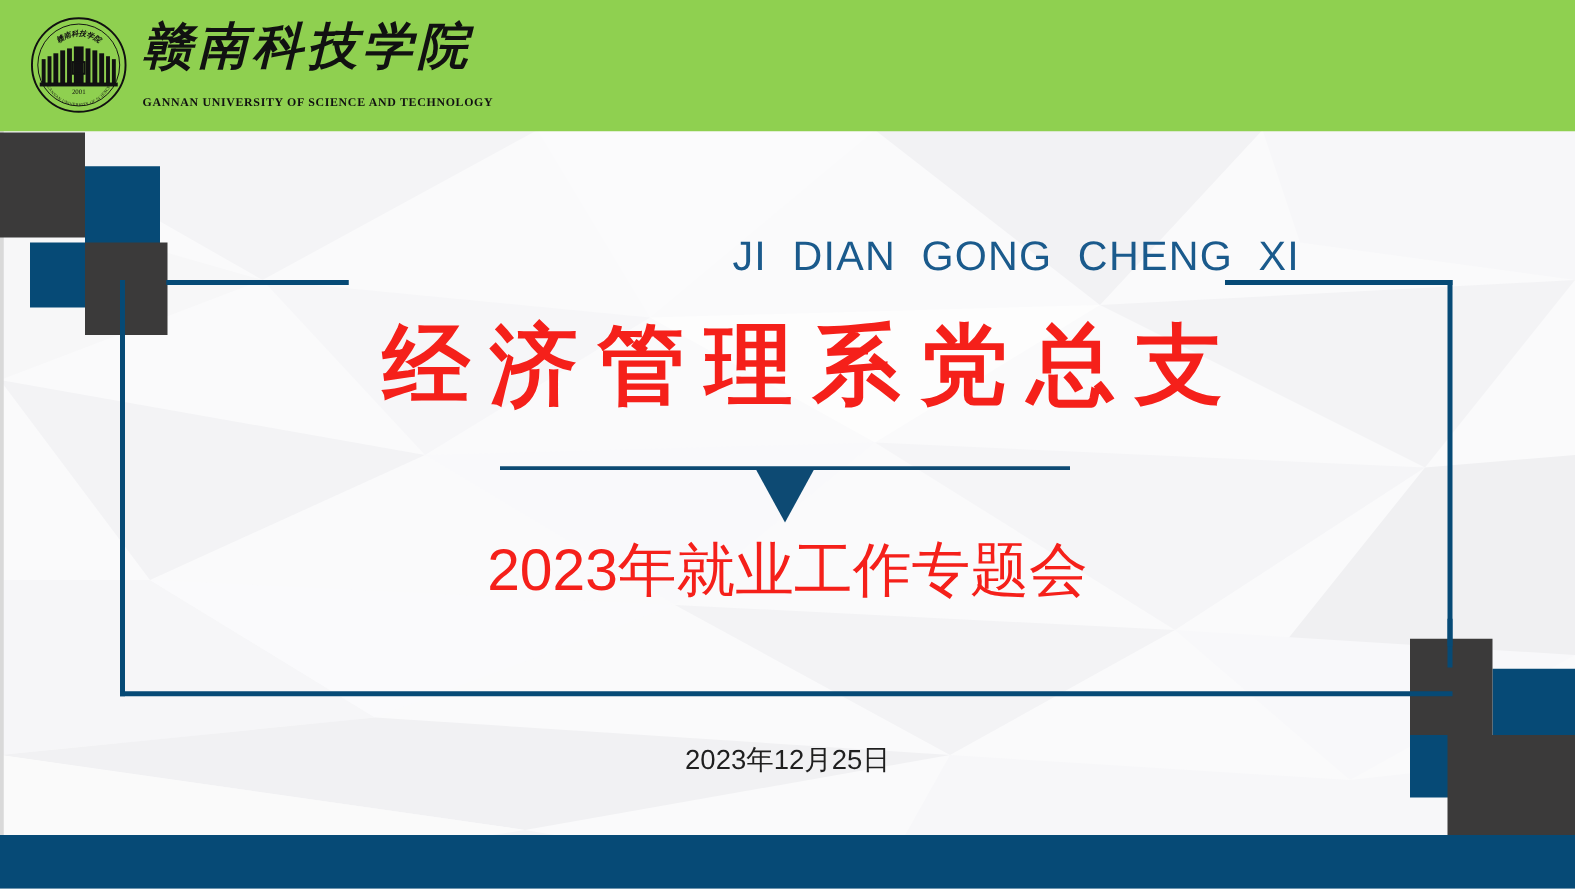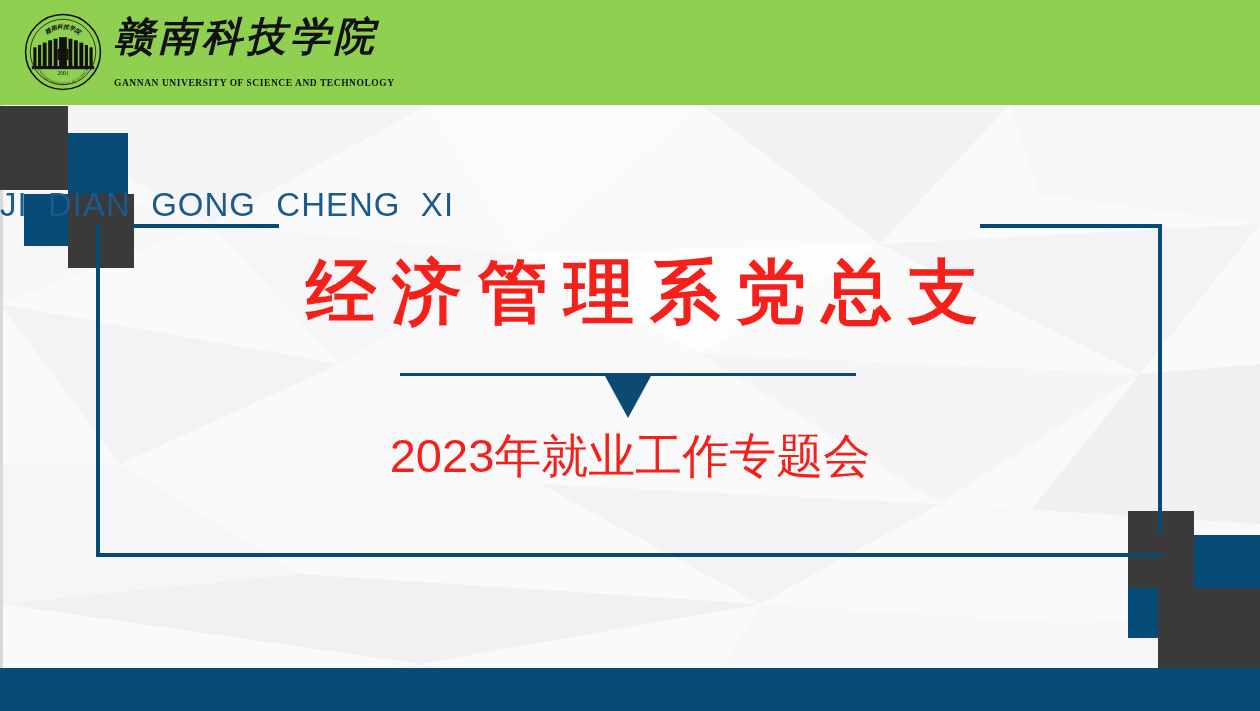--- a/index.html
+++ b/index.html
@@ -76,21 +76,21 @@
     position:absolute; left:605px; top:376px;
     width:0; height:0;
     border-left:23px solid transparent;
     border-right:23px solid transparent;
     border-top:42px solid #0d4a73;
   }
 
   
   .pinyin {
     position:absolute; left:0; top:186px; width:1040px;
-    text-align:left;
+    text-align:right;
     font-size:33px; font-weight:400; letter-spacing:1px;
     color:#1a5a8c;
     white-space:pre;
   }
   .title-cn {
     position:absolute; left:12px; top:253px; width:1260px;
     text-align:center;
     font-size:70px; font-weight:700;
     letter-spacing:16px; text-indent:16px;
     color:#f5201a;
@@ -205,16 +205,17 @@
 
   <div class="pinyin">JI  DIAN  GONG  CHENG  XI</div>
 
   <div class="title-cn">经济管理系党总支</div>
 
   <div class="mid-rule"></div>
   <div class="mid-tri"></div>
 
   <div class="subtitle-cn">2023年就业工作专题会</div>
 
+  <div class="date-line">2023年12月25日</div>
 
   <div class="footer-band"></div>
 
 </div>
 
 </body></html>

